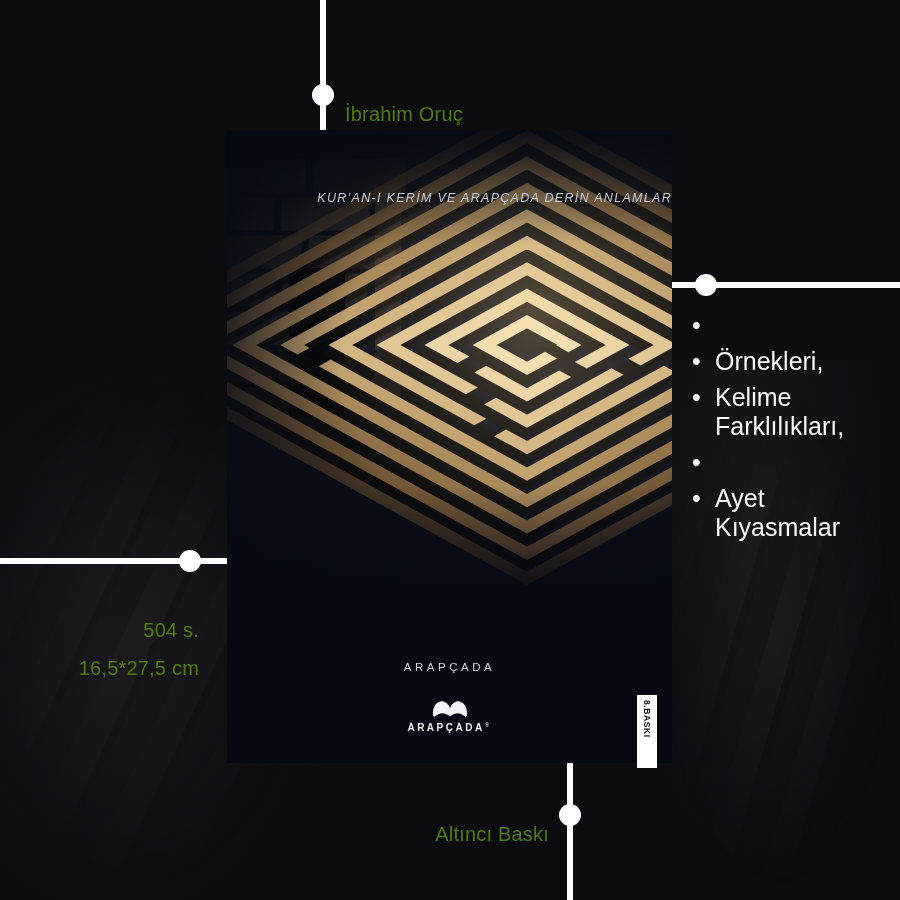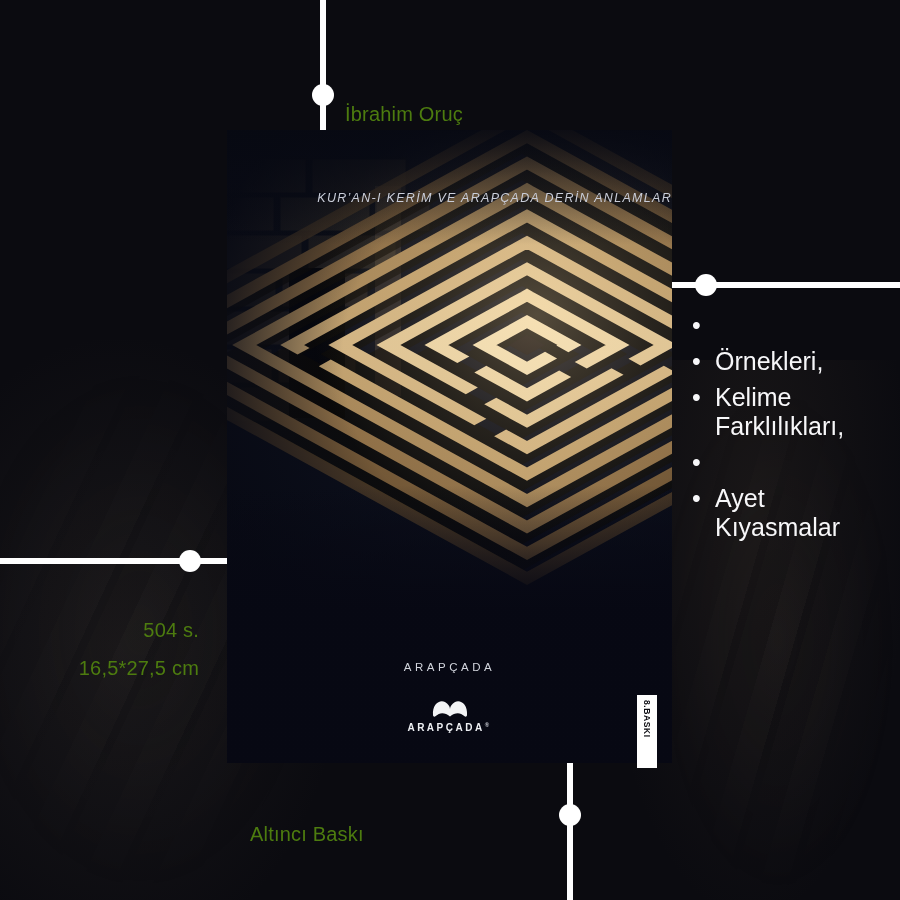--- a/index.html
+++ b/index.html
@@ -40,21 +40,21 @@
   .conn-bottom{left:567px;top:762px;width:6px;height:138px;}
   .dot{position:absolute;width:22px;height:22px;border-radius:50%;background:#ffffff;}
   .dot-top{left:312px;top:84px;}
   .dot-right{left:695px;top:274px;}
   .dot-left{left:179px;top:550px;}
   .dot-bottom{left:559px;top:804px;}
   
   .label{position:absolute;color:#4d7c0f;font-size:20px;letter-spacing:.2px;margin-top:23px;}
   .label-top{left:345px;top:80px;}
   .label-specs{left:0;top:588px;width:199px;text-align:right;line-height:38px;}
-  .label-edition{left:250px;top:800px;width:299px;}
+  .label-edition{left:250px;top:800px;width:299px;text-align:right;}
   .feature-list{
     position:absolute;left:692px;top:311px;width:200px;
     color:#f7f7f9;font-size:25px;line-height:29px;
     list-style:none;margin:0;padding:0;
   }
   .feature-list li{display:flex;margin:0 0 7px 0;}
   .feature-list .bullet{width:23px;flex:0 0 23px;}
   .feature-list .txt{flex:1;}
   
   .book-cover{

